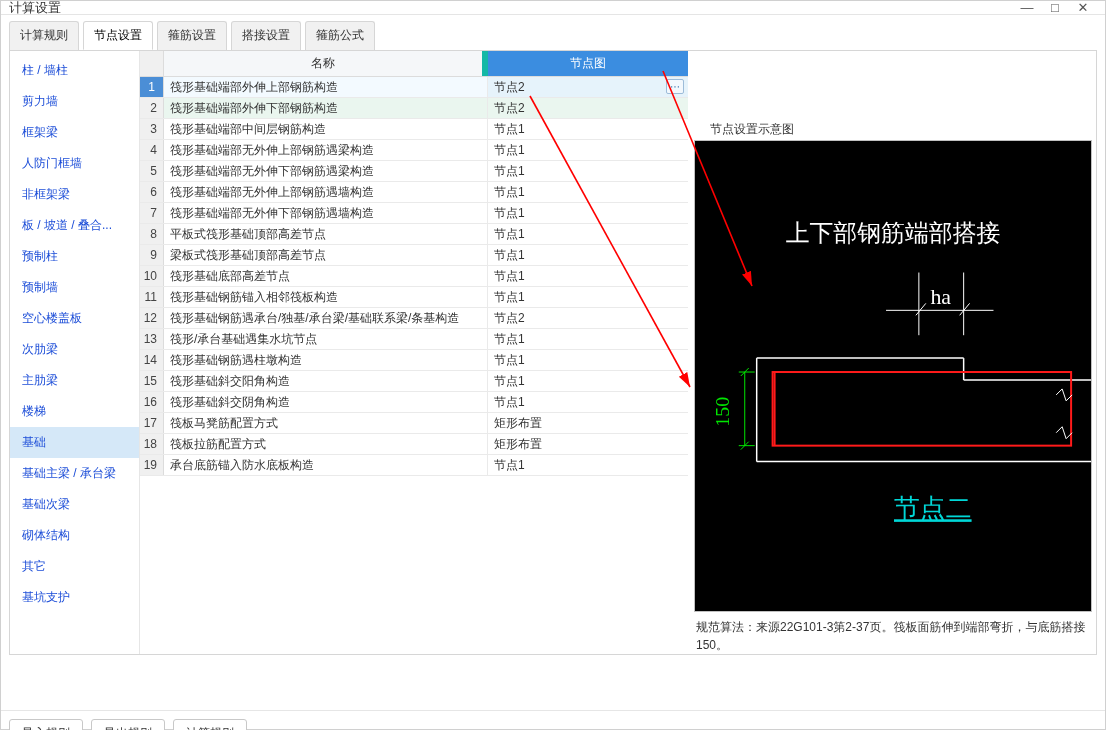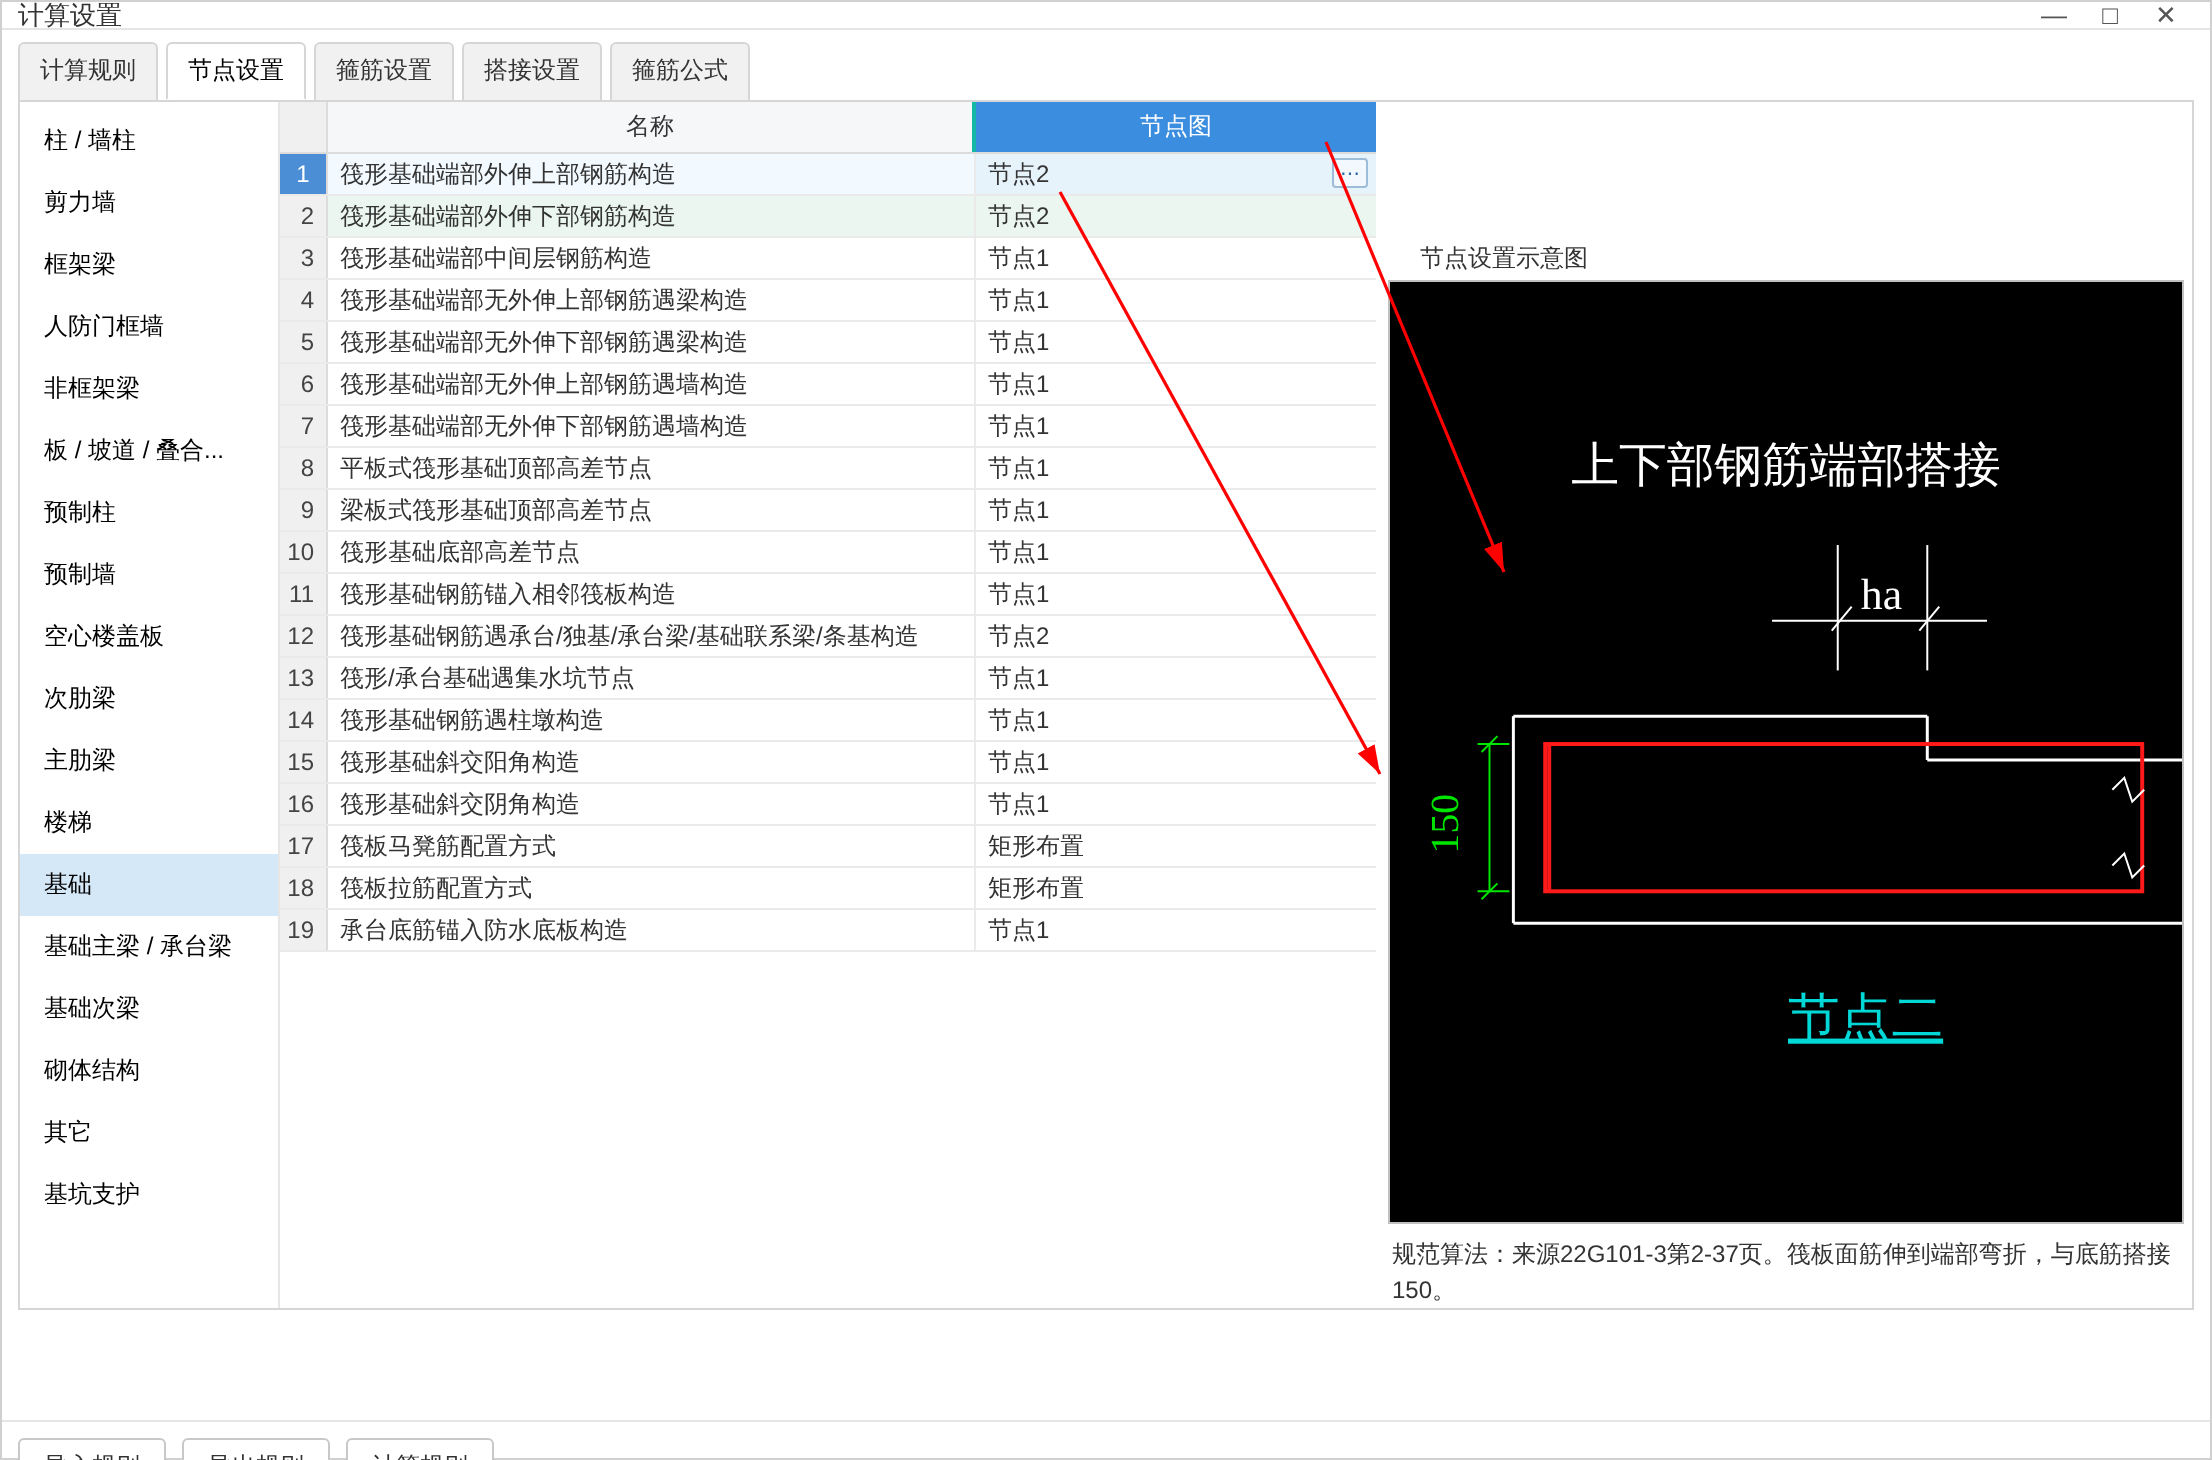--- a/index.html
+++ b/index.html
@@ -18,29 +18,29 @@
   .tab { padding: 5px 10px; font-size: 12px; color: #333; background: #f1f1f1; border: 1px solid #d6d6d6; border-bottom: none; border-radius: 3px 3px 0 0; cursor: pointer; }
   .tab.active { background: #fff; border-bottom: 1px solid #fff; position: relative; z-index: 2; color: #000; }
 
   
   .panel { margin: 0 8px 8px 8px; border: 1px solid #d6d6d6; flex: 1; display: flex; flex-direction: column; position: relative; }
 
   .content { flex: 1; display: flex; overflow: hidden; position: relative; }
 
   
   .sidebar { width: 130px; border-right: 1px solid #e6e6e6; padding: 4px 0; }
-  .side-item { padding: 7px 12px; font-size: 12px; color: #000000; cursor: pointer; white-space: nowrap; overflow: hidden; text-overflow: ellipsis; }
+  .side-item { padding: 7px 12px; font-size: 12px; color: #1d4ed8; cursor: pointer; white-space: nowrap; overflow: hidden; text-overflow: ellipsis; }
   .side-item.selected { background: #d5e8f8; }
 
   
   .table-wrap { flex: 1; position: relative; display: flex; flex-direction: column; }
   .table-head { display: flex; background: #f5f7f9; border-bottom: 1px solid #dcdcdc; }
   .th { font-size: 12px; padding: 4px 6px; text-align: center; color: #333; }
   .th.rownum { width: 24px; background: #f0f0f0; border-right: 1px solid #dcdcdc; }
-  .th.name { flex: 1; border-right: 2px solid #14b8a6; }
+  .th.name { flex: 1; border-right: 6px solid #14b8a6; }
   .th.node { width: 200px; background: #3b8de0; color: #fff; font-weight: 500; }
 
   .tbody { flex: 1; overflow: hidden; }
   .tr { display: flex; border-bottom: 1px solid #eaeaea; height: 21px; }
   .tr .td { font-size: 12px; padding: 2px 6px; color: #333; display: flex; align-items: center; }
   .td.rownum { width: 24px; background: #f0f0f0; border-right: 1px solid #dcdcdc; justify-content: flex-end; color: #444; }
   .td.name { flex: 1; border-right: 1px solid #eaeaea; }
   .td.node { width: 200px; position: relative; }
   .tr.row0 .td.rownum { background: #4b8ed6; color: #fff; justify-content: center; }
   .tr.row-highlight .td.name, .tr.row-highlight .td.node { background: #eaf6ef; }

